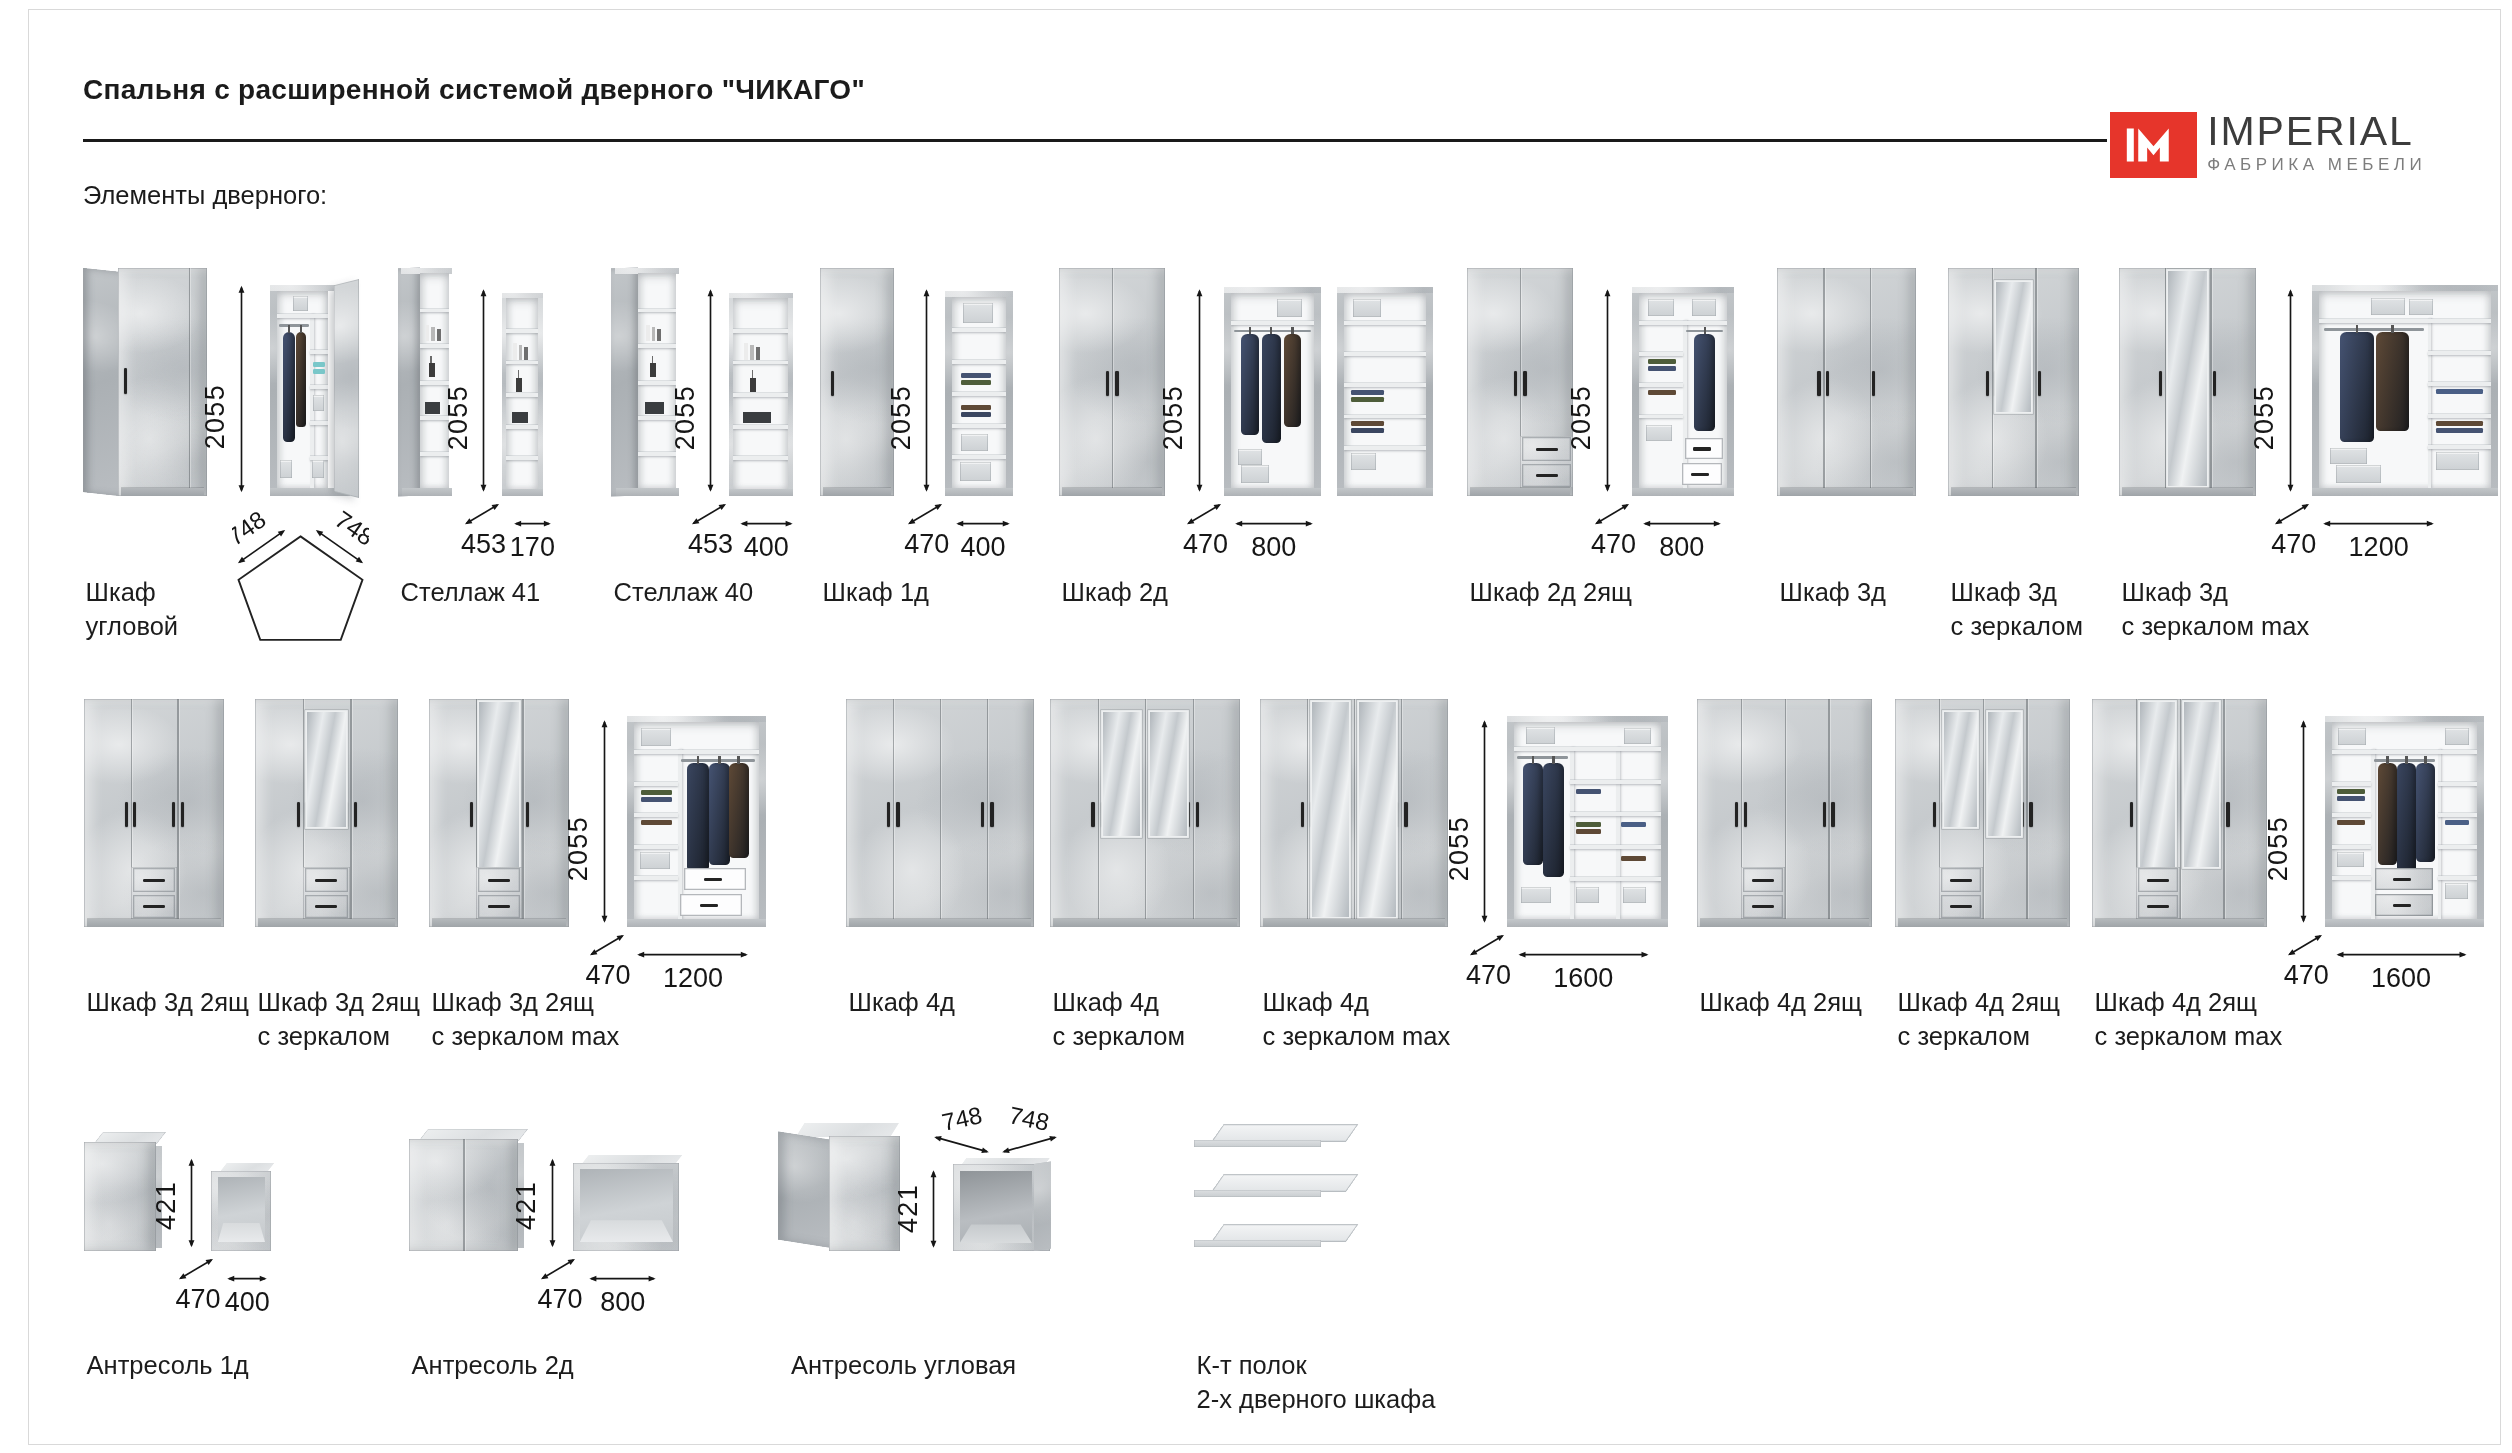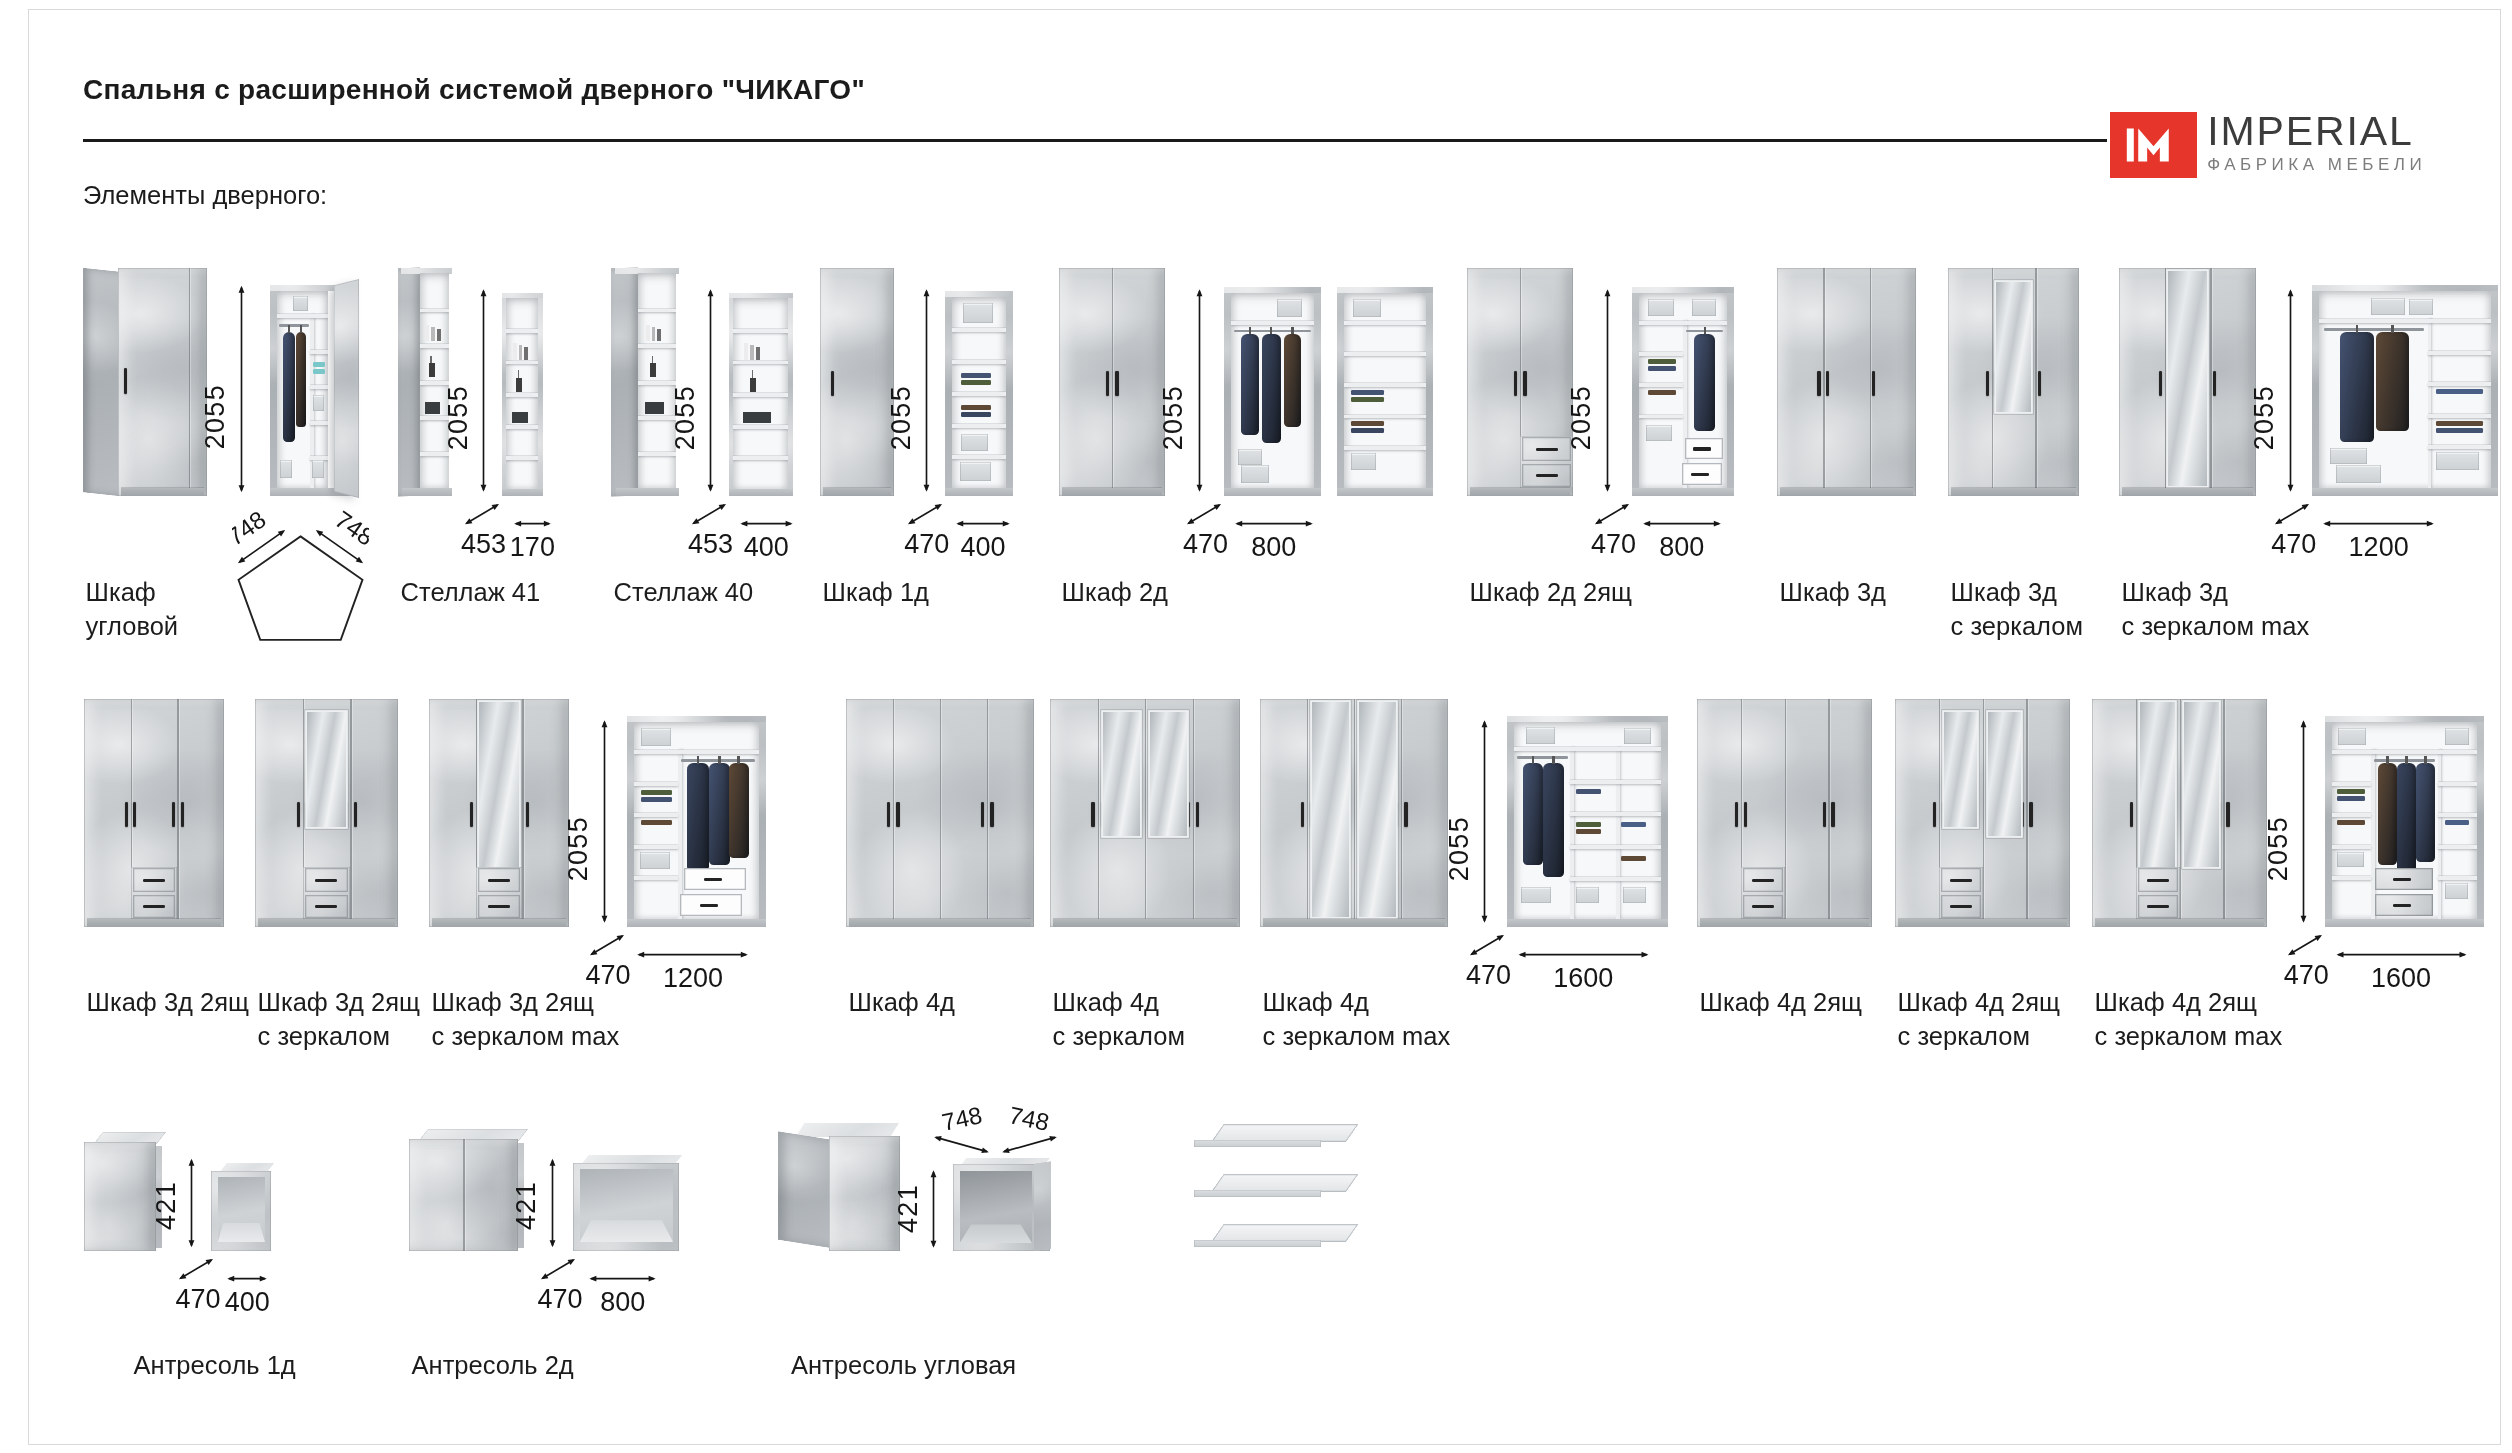--- a/index.html
+++ b/index.html
@@ -1196,21 +1196,21 @@
                   <polygon points="5,12 16.0,16.6 16.0,7.4" fill="#161616"></polygon>
                   <polygon points="67,12 56.0,16.6 56.0,7.4" fill="#161616"></polygon>
                 </svg>
               </div>
               <div class="dlab">400</div>
             </div>
           </div>
         </div>
       </div>
       <div style="position: absolute; left: 2.6px; top: 218px;">
-        <div class="glabel" style="position: relative; margin-left: 47px;">Антресоль 1д</div>
+        <div class="glabel" style="position: relative;">Антресоль 1д</div>
       </div>
     </div>
     <div class="group" style="left: 409px; top: 1130px;">
       <div class="figs" style="height: 121px;">
         <div class="item" style="width: 115px; height: 121px; margin-left: 0px;">
           <div class="fig" style="height: 122px;">
             <div class="texl" style="position: absolute; top: 0px; left: 10.2px; right: 5.1px; height: 11.5px; transform: skewX(-38deg); transform-origin: left bottom; box-shadow: rgba(150, 156, 162, 0.5) 0px 0px 0px 0.6px inset;"></div>
             <div class="tex closed" style="position: absolute; inset: 10.2px 6.4px 0px 0px;">
               <div class="dline" style="left: 50%; bottom: 0px;"></div>
             </div>
@@ -1333,15 +1333,19 @@
               <div class="b-top"></div>
               <div class="b-edge"></div>
             </div>
             <div class="board" style="top: 100px;">
               <div class="b-top"></div>
               <div class="b-edge"></div>
             </div>
           </div>
         </div>
       </div>
+      <div style="position: absolute; left: 2.6px; top: 218px;">
+        <div class="glabel" style="position: relative;">К-т полок</div>
+        <div class="glabel" style="position: relative;">2-х дверного шкафа</div>
+      </div>
     </div>
   </div>
 
 
 </body></html>

